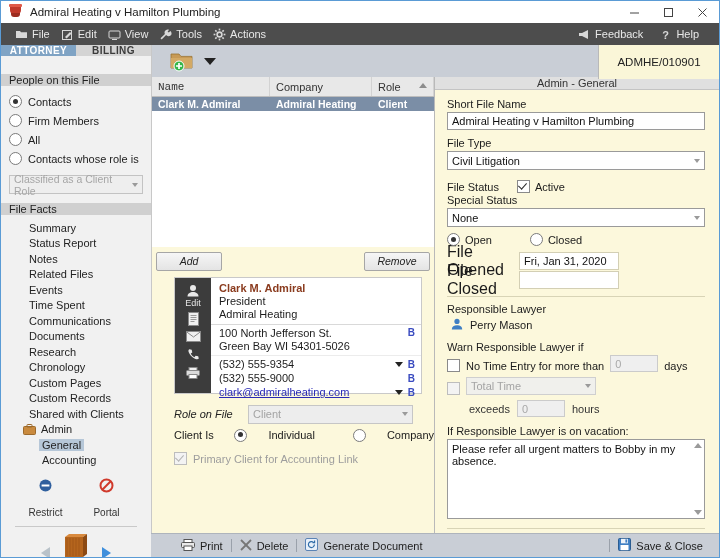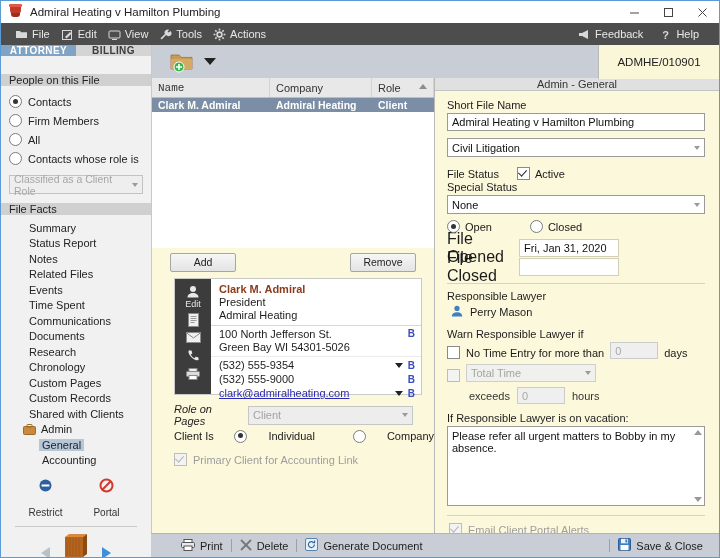--- a/index.html
+++ b/index.html
@@ -244,21 +244,21 @@
     height: 14px; display: flex; align-items: center;
     background: #7b8ea6; color: #ffffff;
     font-weight: bold; font-size: 10.5px;
   }
   .gc { padding-left: 6px; box-sizing: border-box; overflow: hidden; white-space: nowrap; }
   .gc.name { width: 118px; }
   .gc.company { width: 102px; }
   .gc.role { flex: 1 1 auto; }
   .addremove {
     height: 28px; display: flex; align-items: center;
-    justify-content: space-between; padding: 0 18px;
+    justify-content: space-between; padding: 0 4px; font-style: italic;
   }
   .btn {
     min-width: 48px; height: 17px;
     background: linear-gradient(#f6f6f6, #e4e4e4);
     border: 1px solid #a6a6a6; border-radius: 2px;
     font-size: 10.5px; color: #222;
     display: flex; align-items: center; justify-content: center;
     padding: 0 8px;
   }
 
@@ -805,21 +805,21 @@
                   <span class="cc-val link">clark@admiralheating.com</span>
                   <span class="cc-caret"></span>
                   <span class="b-mark">B</span>
                 </div>
               </div>
             </div>
           </div>
 
           <div class="role-area">
             <div class="role-row">
-              <span class="role-lbl">Role on Pages</span>
+              <span class="role-lbl">Role on File</span>
               <div class="dd-role">
                 <span>Client</span>
                 <span class="caret-sm"></span>
               </div>
             </div>
             <div class="clientis-row">
               <span class="clientis-lbl">Client Is</span>
               <span class="ci-opt">
                 <span class="radio on"></span>
                 <span>Individual</span>
@@ -836,20 +836,21 @@
           </div>
         </div>
 
         <div class="right-pane">
           <div class="rp-head">Admin - General</div>
           <div class="rp-body">
 
             <div class="f-label">Short File Name</div>
             <div class="f-input">Admiral Heating v Hamilton Plumbing</div>
 
+            <div class="f-label">File Type</div>
             <div class="f-select">
               <span>Civil Litigation</span>
               <span class="caret-sm"></span>
             </div>
 
             <div class="status-row">
               <span class="f-label" style="margin:0;">File Status</span>
               <span class="inline-chk">
                 <span class="chk on"></span>
                 <span>Active</span>

